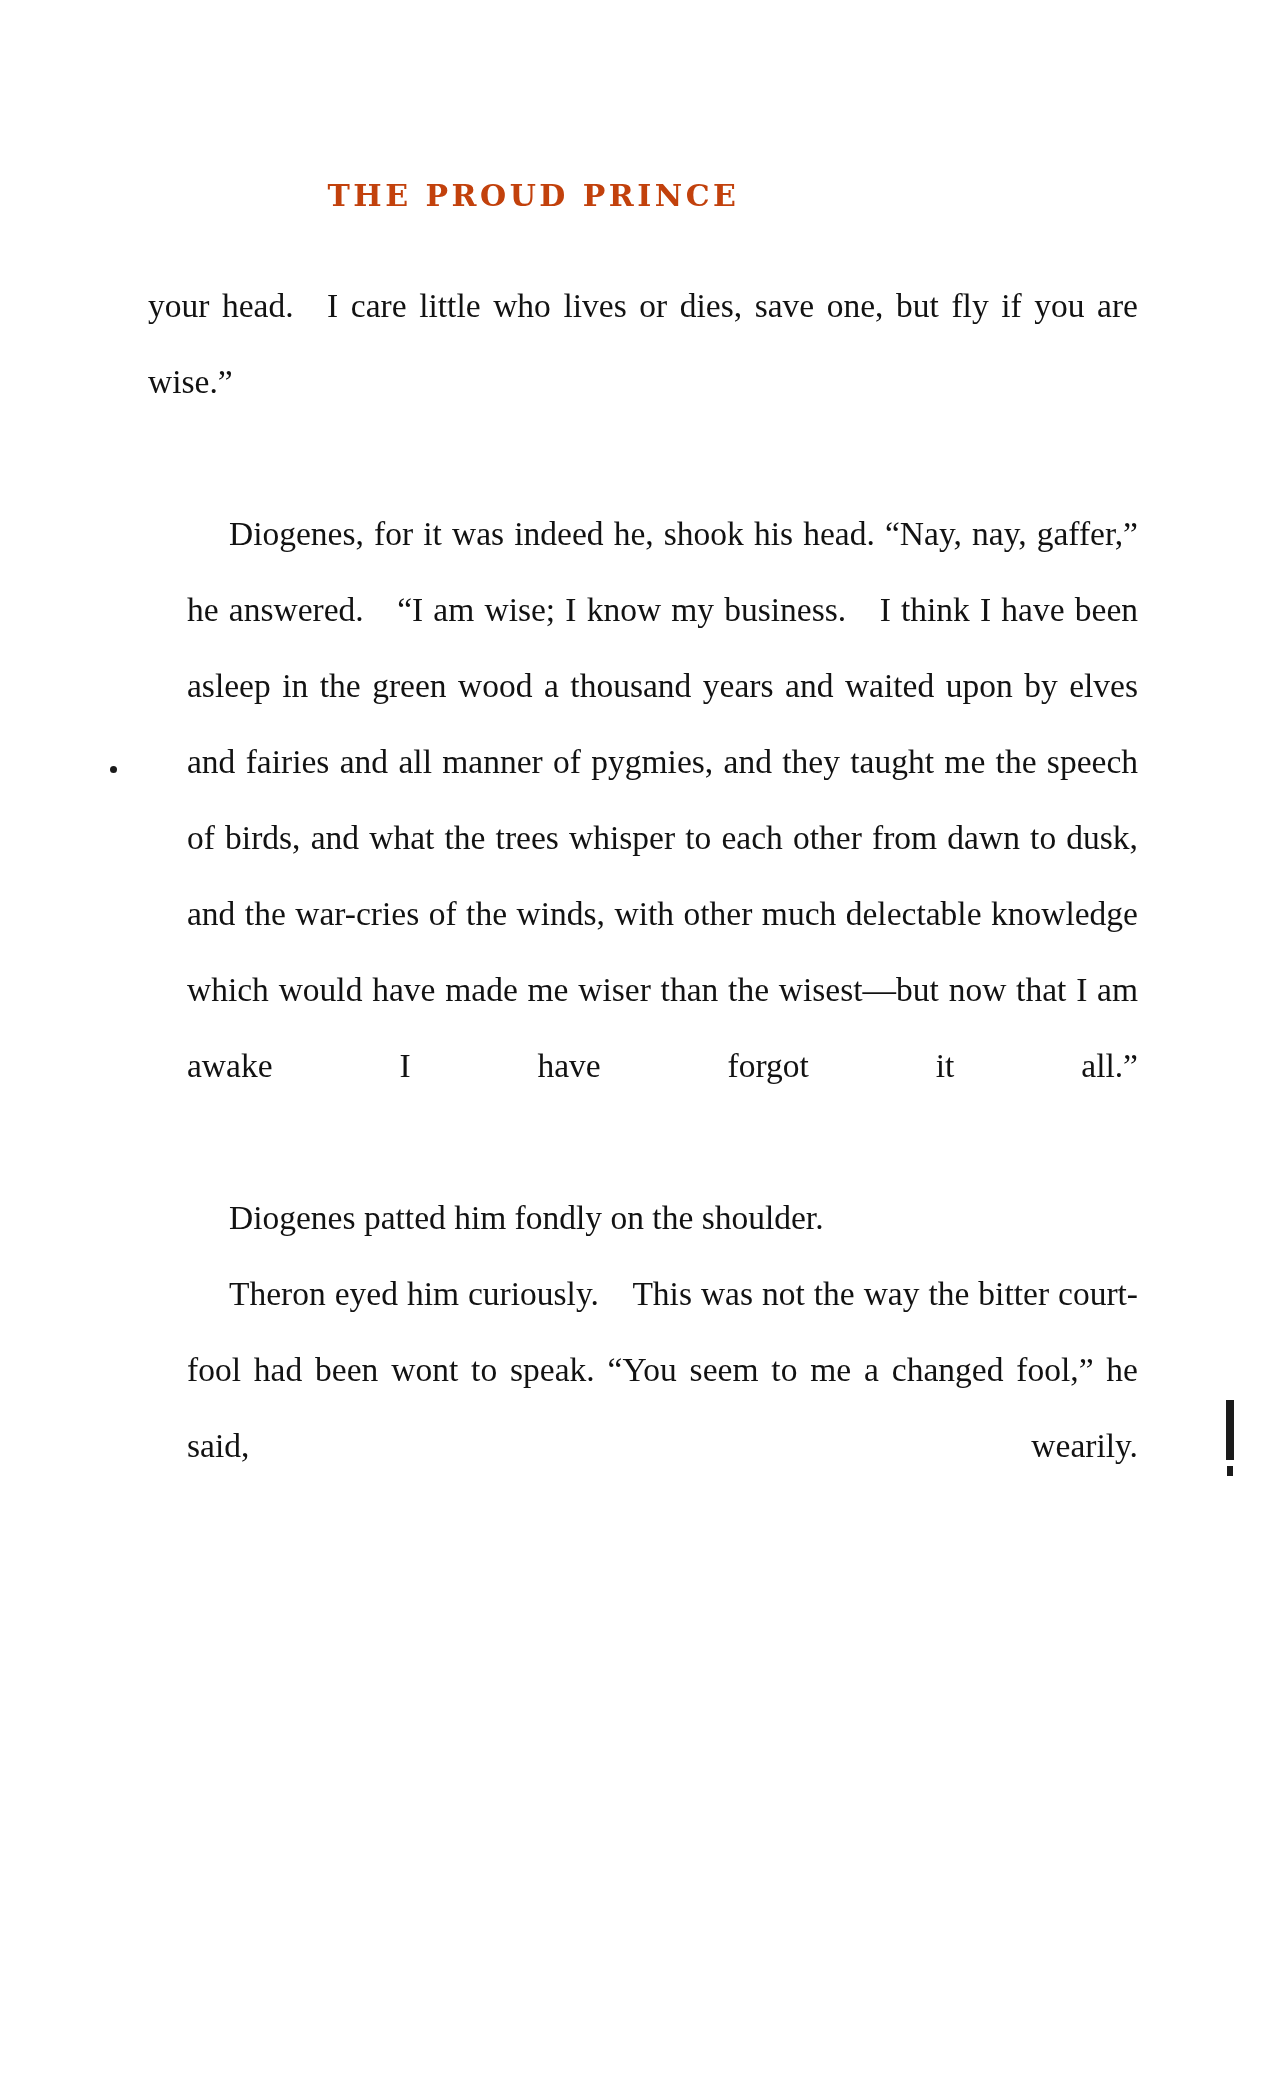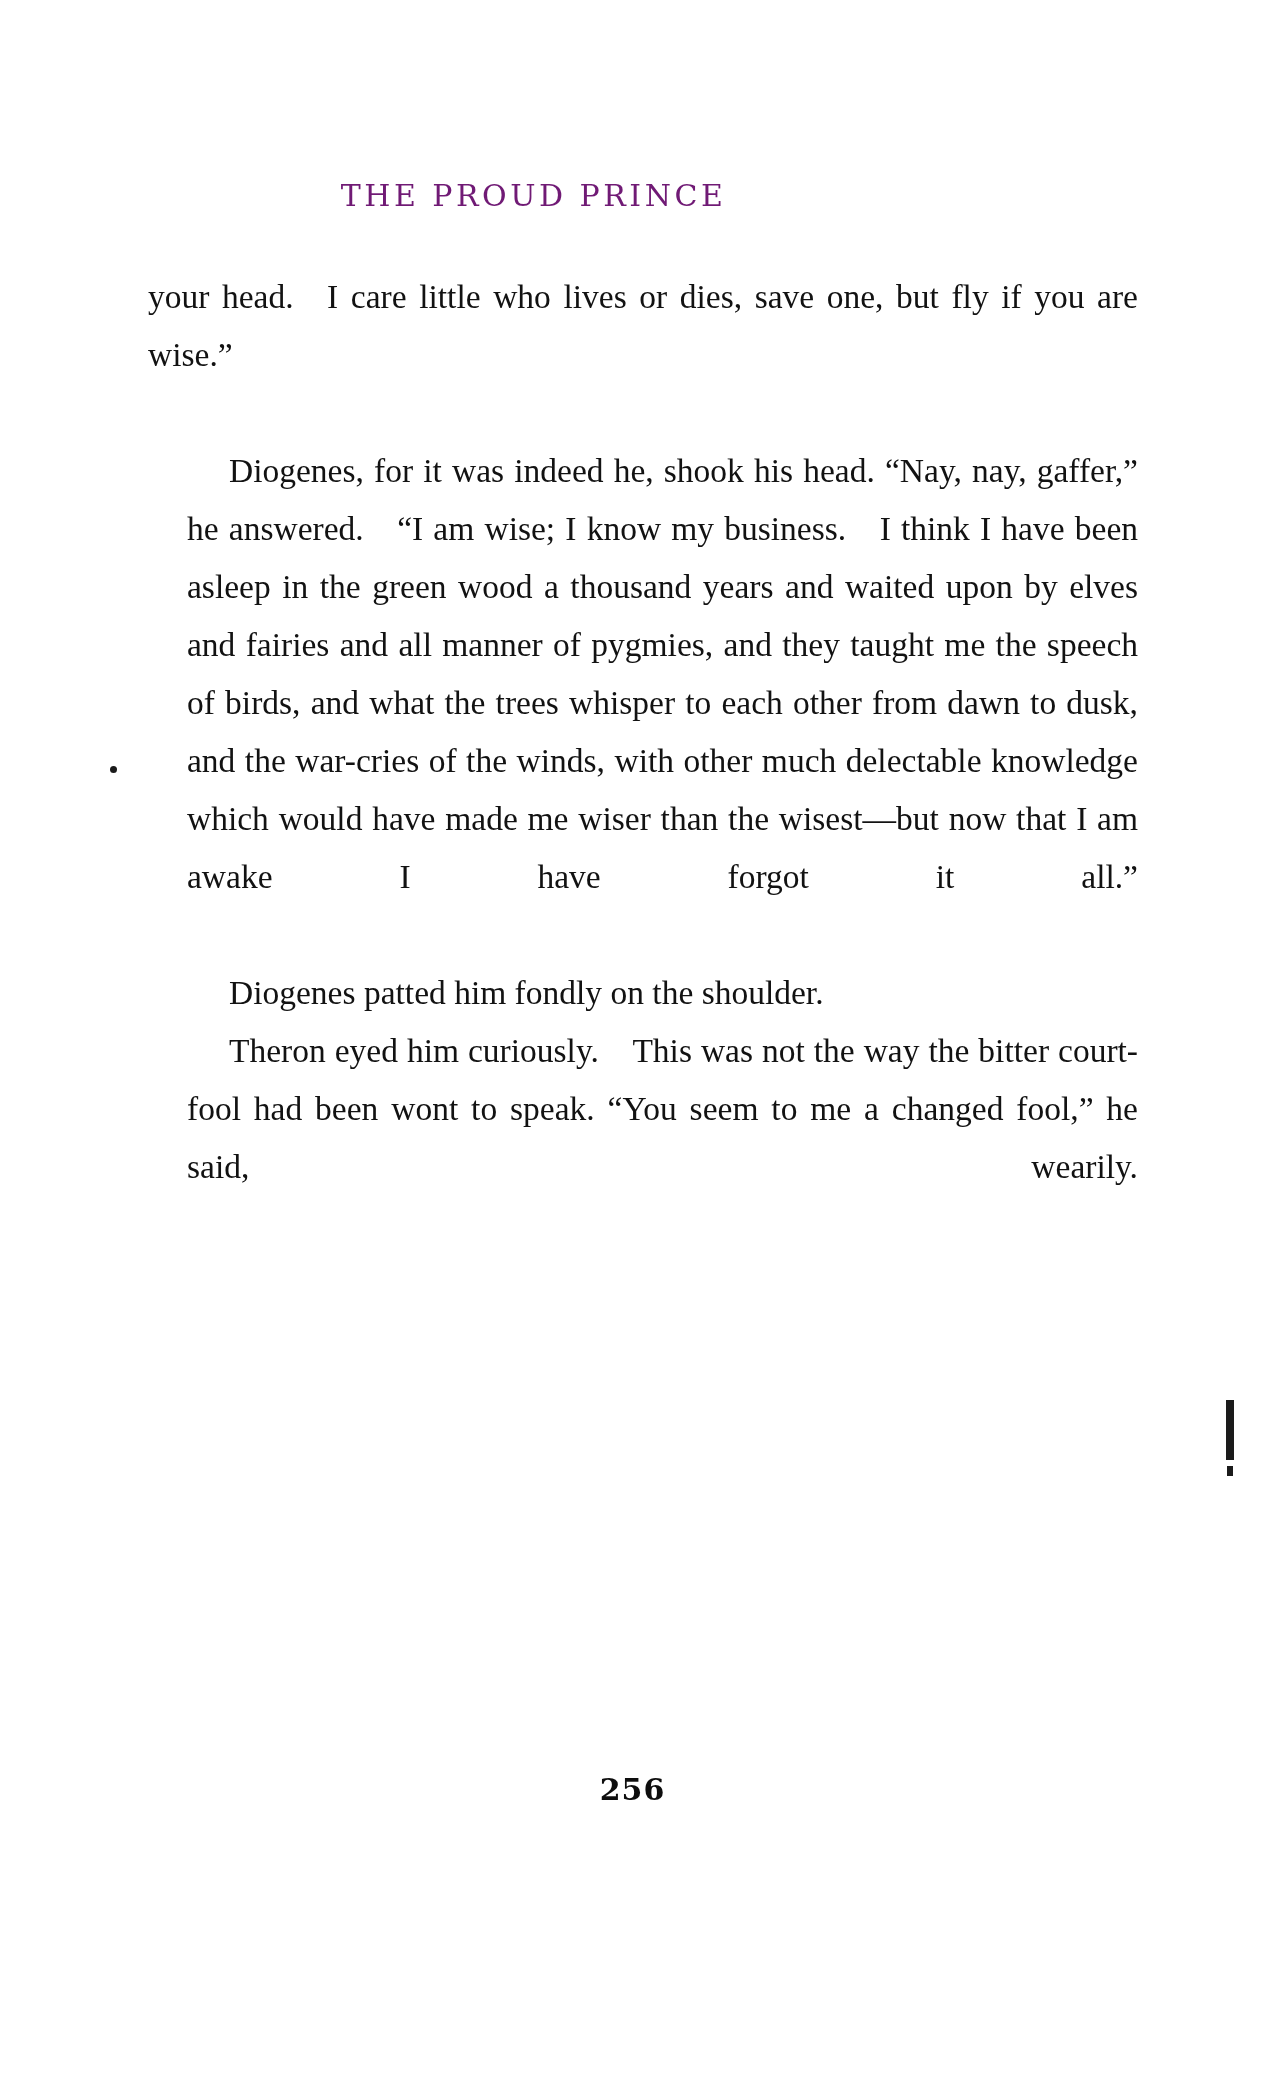--- a/index.html
+++ b/index.html
@@ -22,32 +22,32 @@
     width: 1265px;
     height: 2076px;
   }
   .running-head {
     position: absolute;
     left: 0;
     top: 178px;
     width: 1067px;
     text-align: center;
     font-family: "DejaVu Serif", "Liberation Serif", serif;
-    font-weight: normal;
+    font-weight: bold;
     font-size: 30px;
     letter-spacing: 3.5px;
-    color: #701a75;
+    color: #c2410c;
   }
   .body-text {
     position: absolute;
     left: 148px;
     top: 268px;
     width: 990px;
     font-size: 33.5px;
-    line-height: 58px;
+    line-height: 76px;
     text-align: justify;
     text-justify: inter-word;
     color: #121212;
   }
   .body-text p {
     margin: 0;
   }
   .body-text p.indent {
     text-indent: 42px;
     margin-left: 39px;
@@ -117,21 +117,20 @@
 
   <div class="running-head">THE PROUD PRINCE</div>
 
   <div class="body-text">
     <p>your head. I care little who lives or dies, save one, but fly if you are wise.”</p>
     <p class="indent">Diogenes, for it was indeed he, shook his head. “Nay, nay, gaffer,” he answered. “I am wise; I know my business. I think I have been asleep in the green wood a thousand years and waited upon by elves and fairies and all manner of pygmies, and they taught me the speech of birds, and what the trees whisper to each other from dawn to dusk, and the war-cries of the winds, with other much delectable knowledge which would have made me wiser than the wisest—but now that I am awake I have forgot it all.”</p>
     <p class="indent last-ragged">Diogenes patted him fondly on the shoulder.</p>
     <p class="indent">Theron eyed him curiously. This was not the way the bitter court-fool had been wont to speak. “You seem to me a changed fool,” he said, wearily.</p>
   </div>
 
-  <div class="folio">256</div>
 
   <div class="speck speck-left"></div>
 
   <div class="edge-mark">
     <i class="bar"></i>
     <i class="dot"></i>
   </div>
 
 </div>
 

